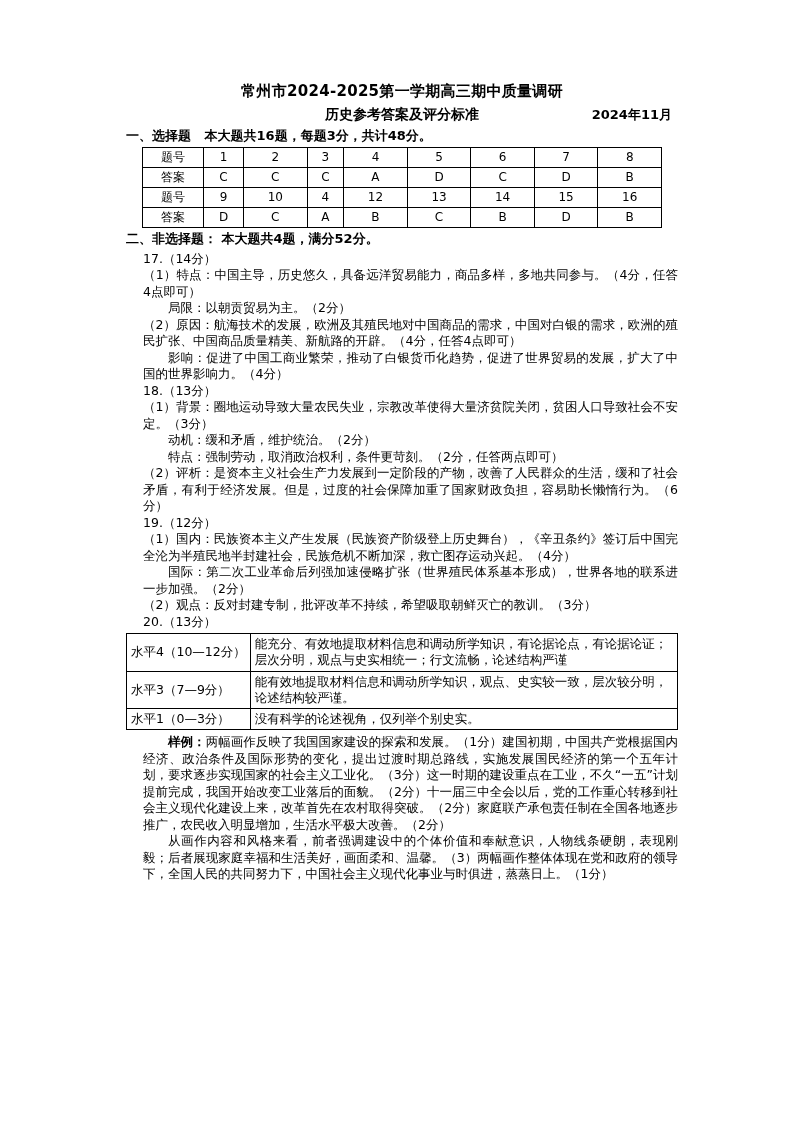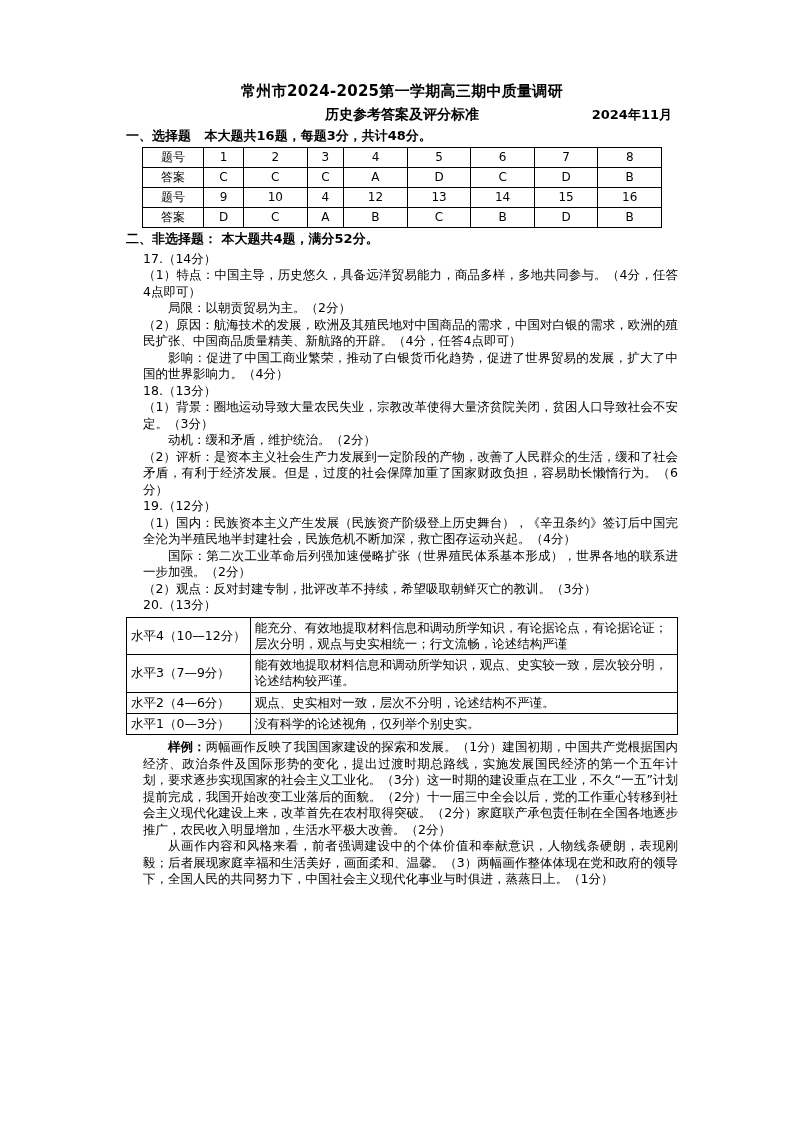--- a/index.html
+++ b/index.html
@@ -174,20 +174,21 @@
       <p class="para">（1）特点：中国主导，历史悠久，具备远洋贸易能力，商品多样，多地共同参与。（4分，任答4点即可）</p>
       <p class="para ind-2">局限：以朝贡贸易为主。（2分）</p>
       <p class="para">（2）原因：航海技术的发展，欧洲及其殖民地对中国商品的需求，中国对白银的需求，欧洲的殖民扩张、中国商品质量精美、新航路的开辟。（4分，任答4点即可）</p>
       <p class="para ind-2">影响：促进了中国工商业繁荣，推动了白银货币化趋势，促进了世界贸易的发展，扩大了中国的世界影响力。（4分）</p>
     </div>
 
     <div class="blk">
       <p class="para">18.（13分）</p>
       <p class="para">（1）背景：圈地运动导致大量农民失业，宗教改革使得大量济贫院关闭，贫困人口导致社会不安定。（3分）</p>
       <p class="para ind-2">动机：缓和矛盾，维护统治。（2分）</p>
+      <p class="para ind-2">特点：强制劳动，取消政治权利，条件更苛刻。（2分，任答两点即可）</p>
       <p class="para">（2）评析：是资本主义社会生产力发展到一定阶段的产物，改善了人民群众的生活，缓和了社会矛盾，有利于经济发展。但是，过度的社会保障加重了国家财政负担，容易助长懒惰行为。（6分）</p>
     </div>
 
     <div class="blk">
       <p class="para">19.（12分）</p>
       <p class="para">（1）国内：民族资本主义产生发展（民族资产阶级登上历史舞台），《辛丑条约》签订后中国完全沦为半殖民地半封建社会，民族危机不断加深，救亡图存运动兴起。（4分）</p>
       <p class="para ind-2">国际：第二次工业革命后列强加速侵略扩张（世界殖民体系基本形成），世界各地的联系进一步加强。（2分）</p>
       <p class="para">（2）观点：反对封建专制，批评改革不持续，希望吸取朝鲜灭亡的教训。（3分）</p>
     </div>
 
@@ -198,24 +199,20 @@
         <tbody>
             <tr>
           <td class="level">水平4（10—12分）</td>
           <td>能充分、有效地提取材料信息和调动所学知识，有论据论点，有论据论证；层次分明，观点与史实相统一；行文流畅，论述结构严谨</td>
         </tr>
         <tr>
           <td class="level">水平3（7—9分）</td>
           <td>能有效地提取材料信息和调动所学知识，观点、史实较一致，层次较分明，论述结构较严谨。</td>
         </tr>
         <tr>
-          <td class="level">水平2（4—6分）</td>
-          <td>观点、史实相对一致，层次不分明，论述结构不严谨。</td>
-        </tr>
-        <tr>
           <td class="level">水平1（0—3分）</td>
           <td>没有科学的论述视角，仅列举个别史实。</td>
         </tr>
       </tbody>
         </table>
 
       <p class="para ind-2">
         <span class="sample-head">样例：</span><span>两幅画作反映了我国国家建设的探索和发展。（1分）建国初期，中国共产党根据国内经济、政治条件及国际形势的变化，提出过渡时期总路线，实施发展国民经济的第一个五年计划，要求逐步实现国家的社会主义工业化。（3分）这一时期的建设重点在工业，不久“一五”计划提前完成，我国开始改变工业落后的面貌。（2分）十一届三中全会以后，党的工作重心转移到社会主义现代化建设上来，改革首先在农村取得突破。（2分）家庭联产承包责任制在全国各地逐步推广，农民收入明显增加，生活水平极大改善。（2分）</span>
       </p>
       <p class="para ind-2">从画作内容和风格来看，前者强调建设中的个体价值和奉献意识，人物线条硬朗，表现刚毅；后者展现家庭幸福和生活美好，画面柔和、温馨。（3）两幅画作整体体现在党和政府的领导下，全国人民的共同努力下，中国社会主义现代化事业与时俱进，蒸蒸日上。（1分）</p>

